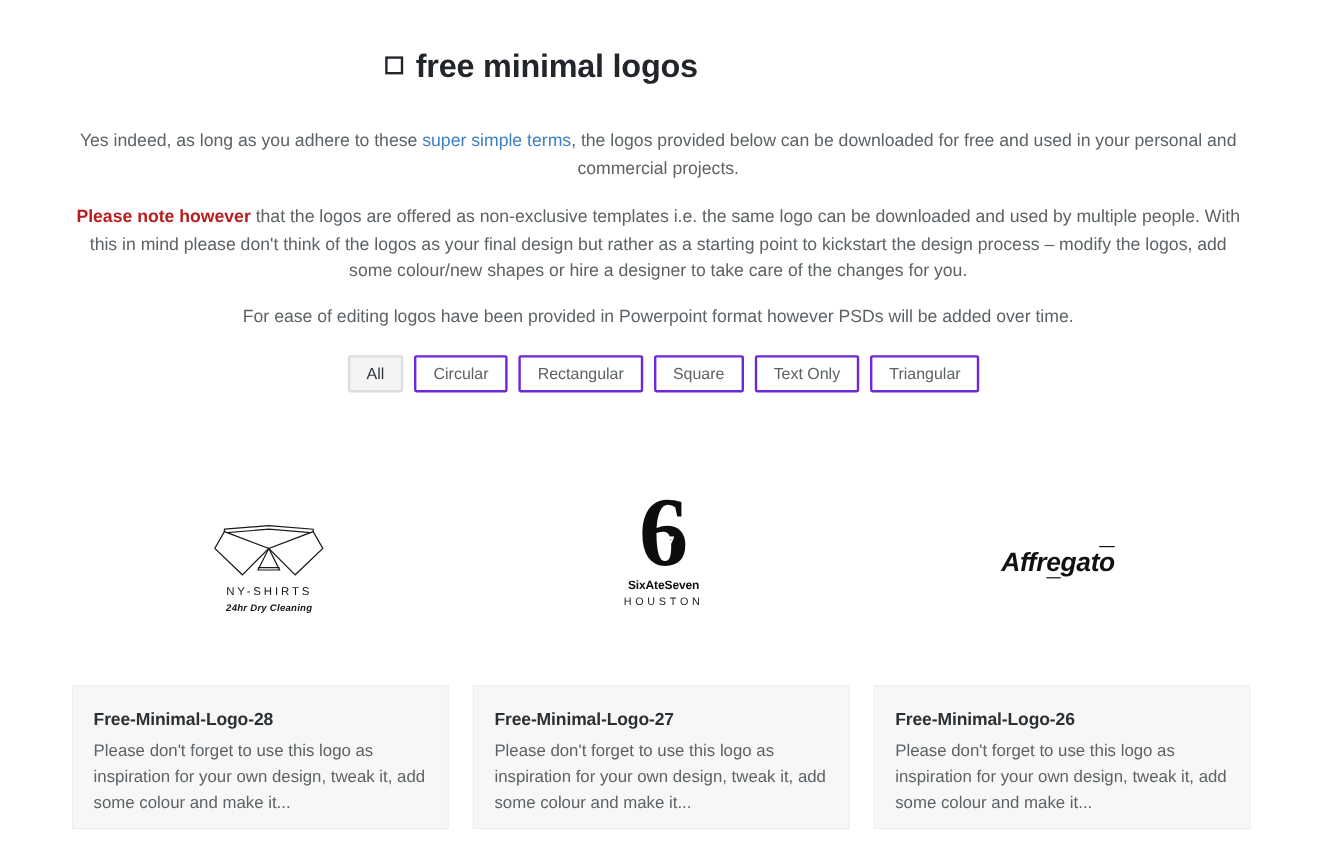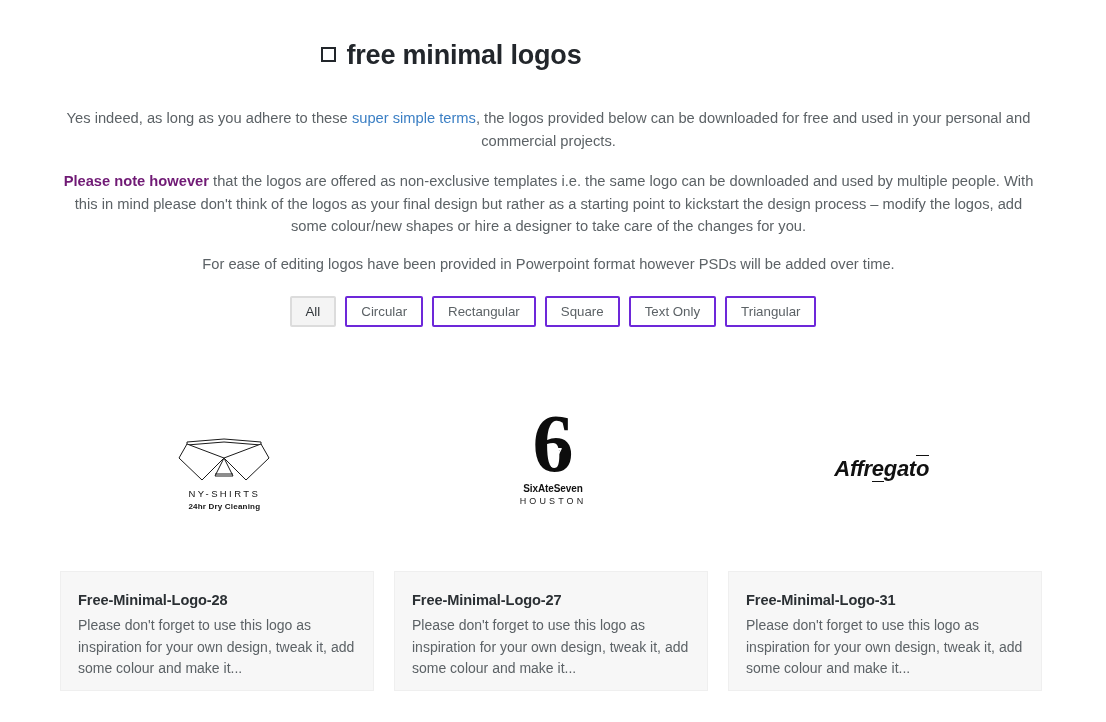--- a/index.html
+++ b/index.html
@@ -58,21 +58,21 @@
   .para-1 { top: 89px; }
   .para-2 { top: 152px; }
   .para-3 { top: 235px; }
 
   .intro-link {
     color: #3b7fc4;
     text-decoration: none;
   }
   .intro-strong {
     font-weight: bold;
-    color: #701a75;
+    color: #b91c1c;
   }
 
   
   .filter-bar {
     position: absolute;
     top: 296px;
     left: 0;
     width: 1106px;
     display: flex;
     justify-content: center;
@@ -127,20 +127,21 @@
   }
   .nyshirts-name {
     font-size: 9.5px;
     letter-spacing: 2.4px;
     color: #141414;
     margin-top: 2px;
     font-family: "Liberation Sans", sans-serif;
   }
   .nyshirts-sub {
     font-size: 8px;
+    font-style: italic;
     font-weight: bold;
     letter-spacing: 0.2px;
     color: #141414;
     margin-top: 3px;
     font-family: "Liberation Sans", sans-serif;
   }
 
   
   .logo-sixateseven {
     text-align: center;
@@ -279,19 +280,19 @@
       <div class="card-title">Free-Minimal-Logo-28</div>
       <p class="card-desc">Please don't forget to use this logo as inspiration for your own design, tweak it, add some colour and make it...</p>
     </div>
 
     <div class="logo-card">
       <div class="card-title">Free-Minimal-Logo-27</div>
       <p class="card-desc">Please don't forget to use this logo as inspiration for your own design, tweak it, add some colour and make it...</p>
     </div>
 
     <div class="logo-card">
-      <div class="card-title">Free-Minimal-Logo-31</div>
+      <div class="card-title">Free-Minimal-Logo-26</div>
       <p class="card-desc">Please don't forget to use this logo as inspiration for your own design, tweak it, add some colour and make it...</p>
     </div>
 
   </div>
 
 </div>
 
 </body></html>

